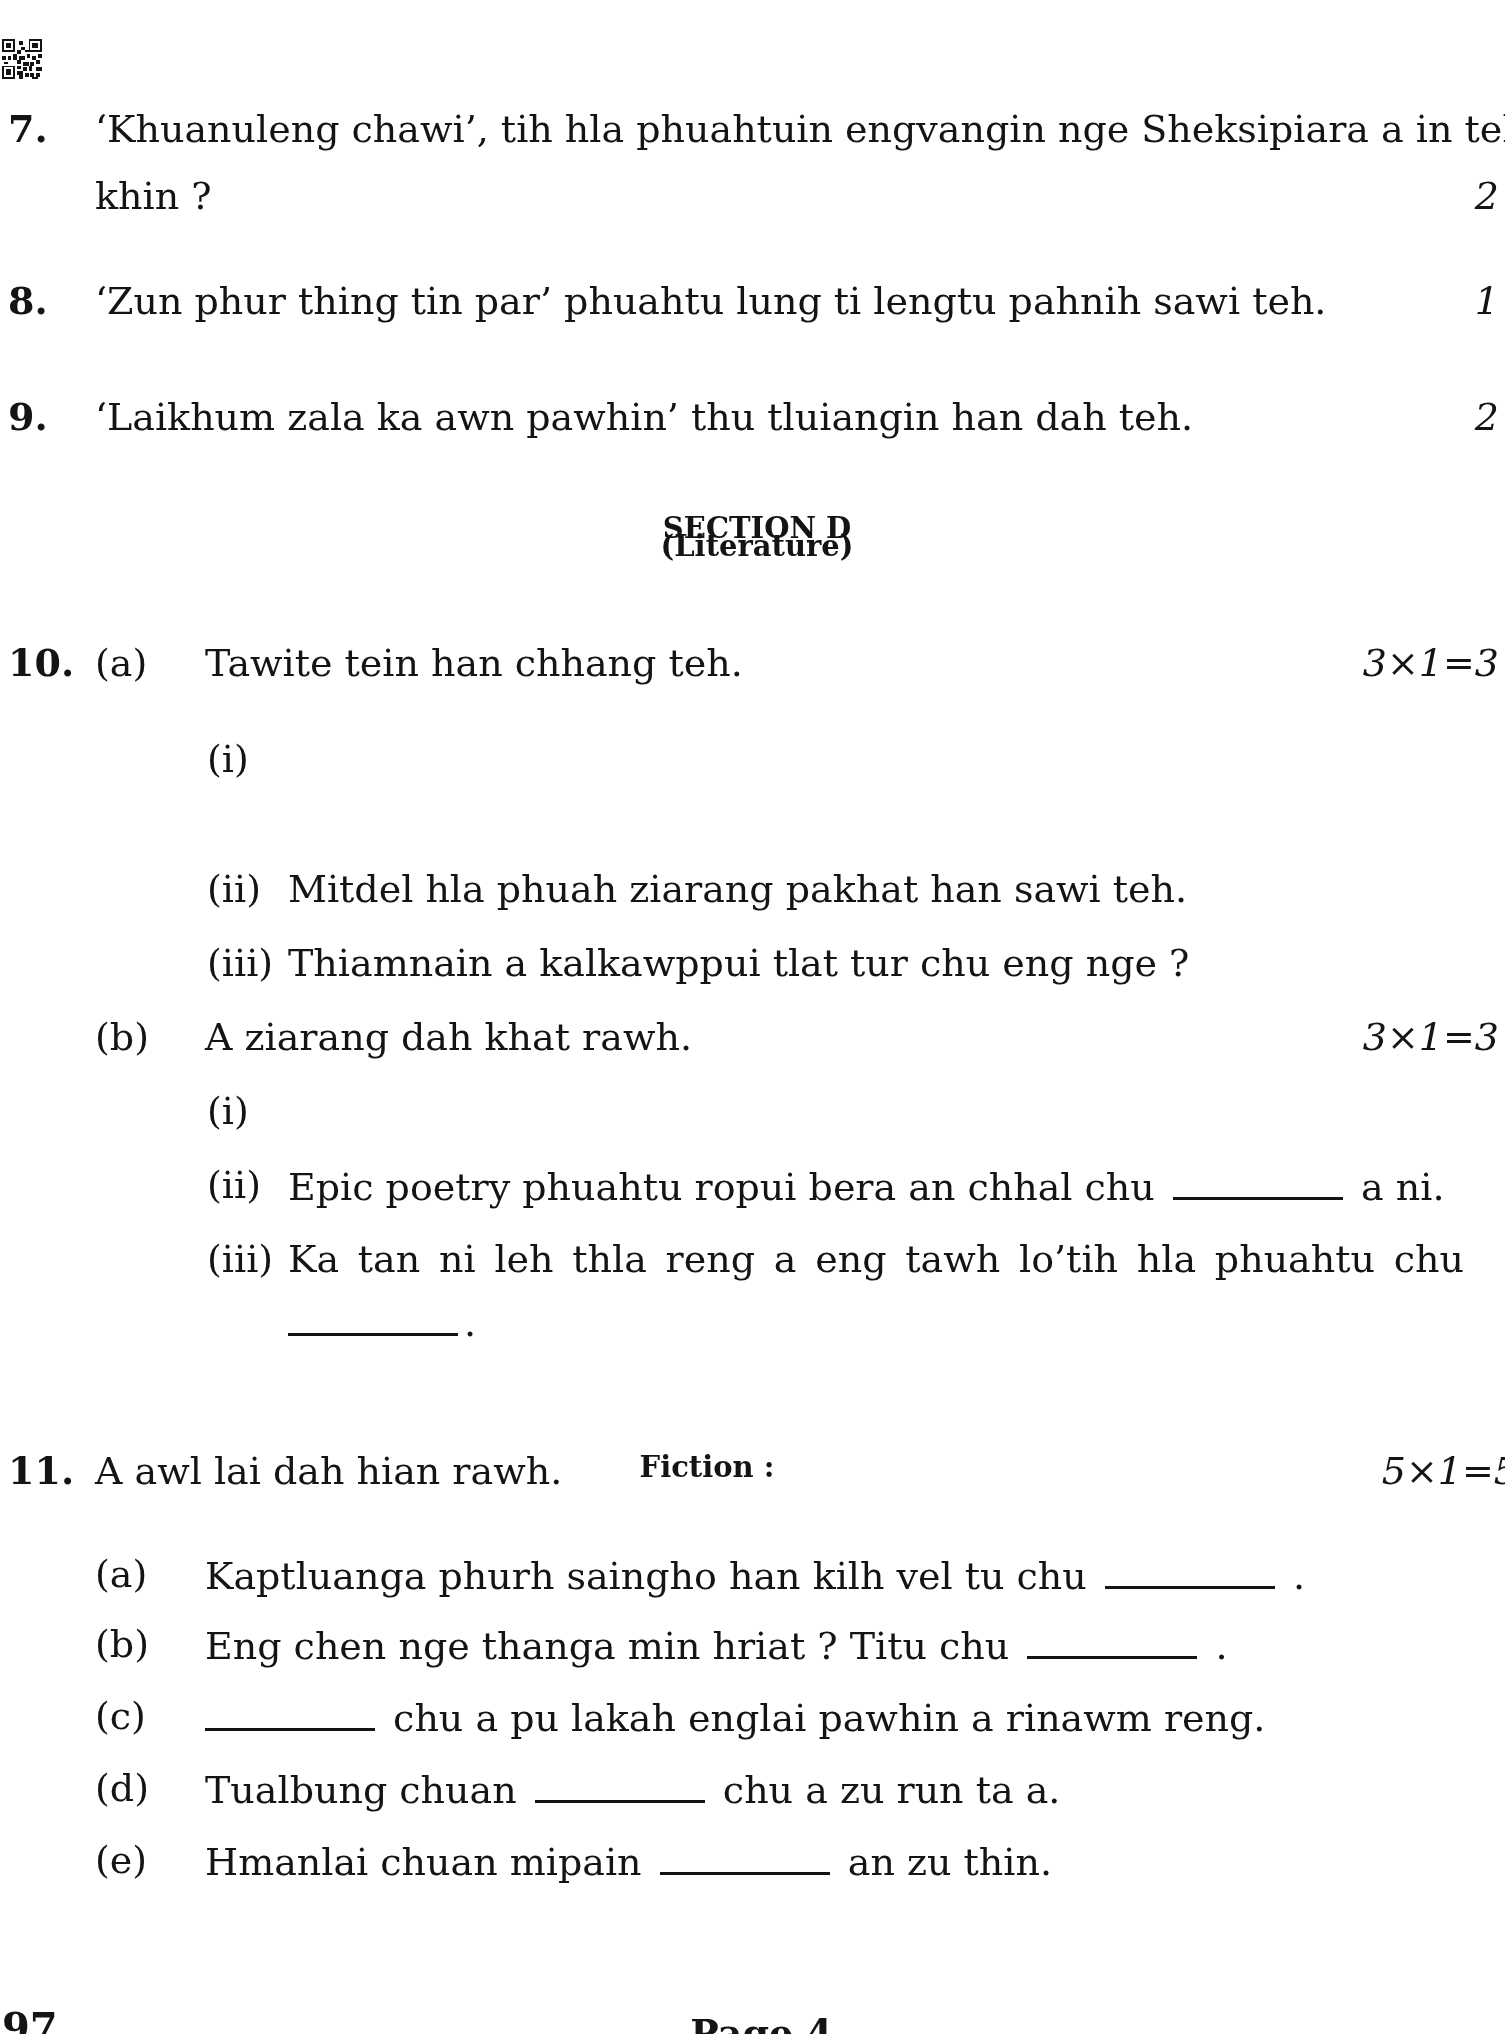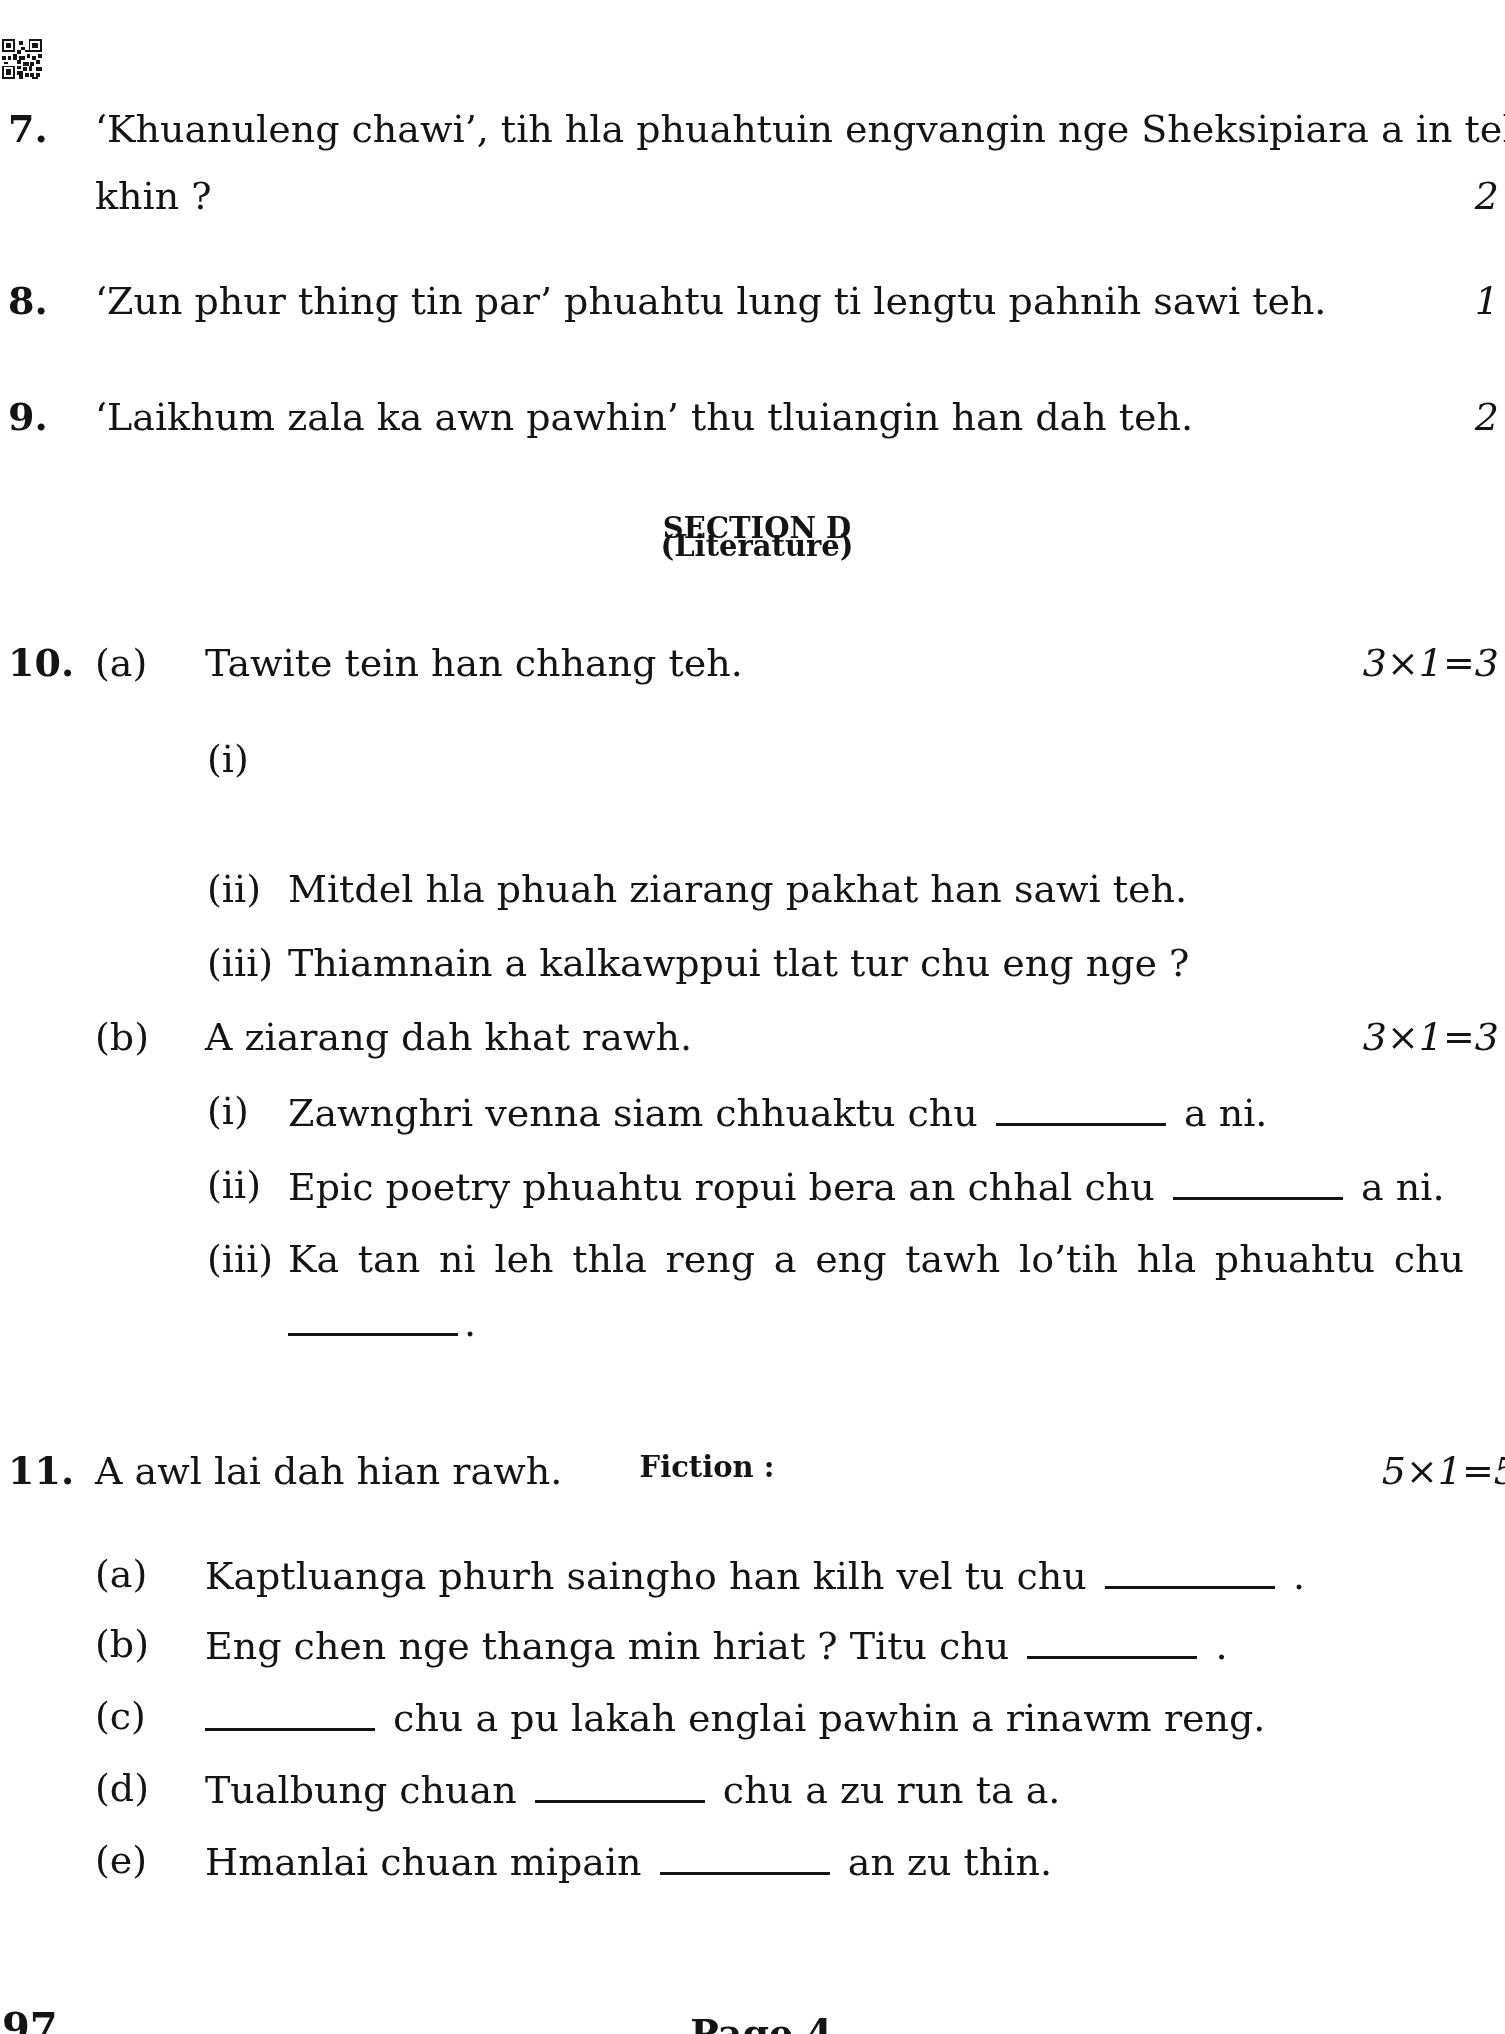--- a/index.html
+++ b/index.html
@@ -119,21 +119,20 @@
     <span class="txtI">Thiamnain a kalkawppui tlat tur chu eng nge ?</span>
   </div>
 
   <div class="row" style="top:1018px">
     <span class="lblA">(b)</span>
     <span class="txtA">A ziarang dah khat rawh.</span>
     <span class="marks">3×1=3</span>
   </div>
   <div class="row" style="top:1092px">
     <span class="lblI">(i)</span>
-    <span class="txtI"><span style="position:static">Zawnghri venna siam chhuaktu chu</span> <span class="bl" style="position:static"></span> <span style="position:static">a ni.</span></span>
   </div>
   <div class="row" style="top:1166px">
     <span class="lblI">(ii)</span>
     <span class="txtI"><span style="position:static">Epic poetry phuahtu ropui bera an chhal chu</span> <span class="bl" style="position:static"></span> <span style="position:static">a ni.</span></span>
   </div>
   <div class="row" style="top:1240px">
     <span class="lblI">(iii)</span>
     <span class="txtI just">Ka tan ni leh thla reng a eng tawh lo’tih hla phuahtu chu</span>
   </div>
   <div class="row" style="top:1302px">

